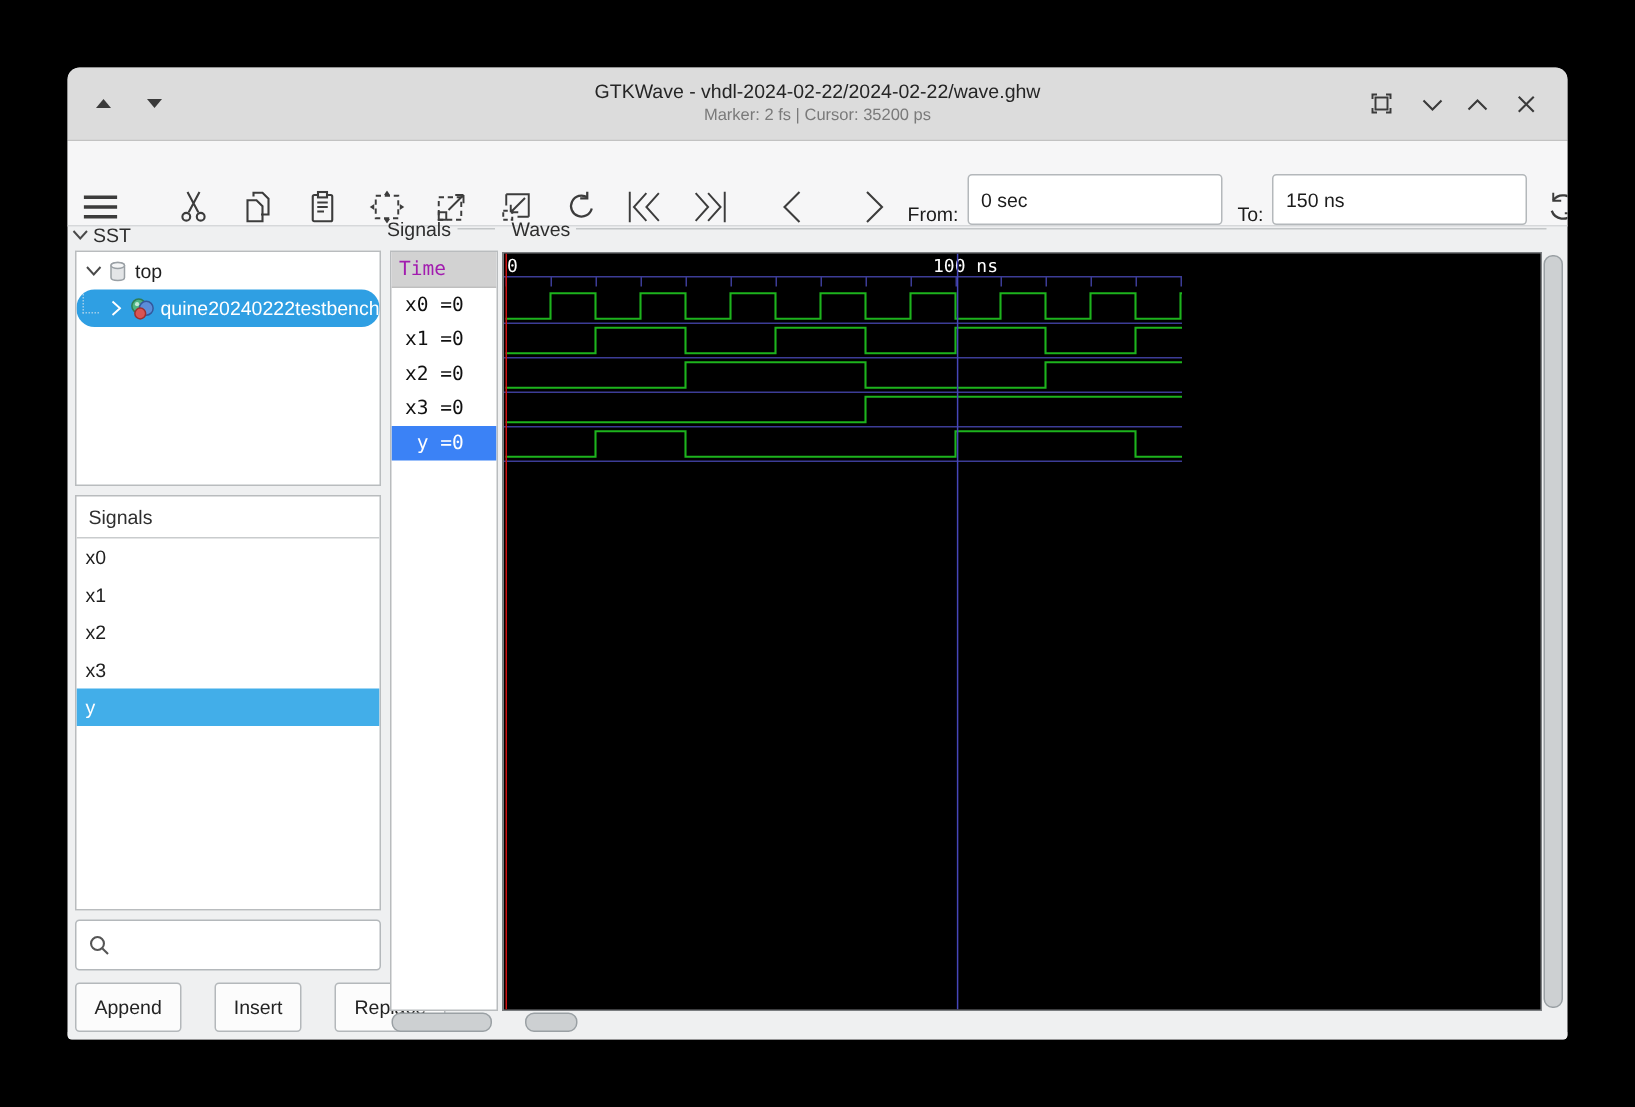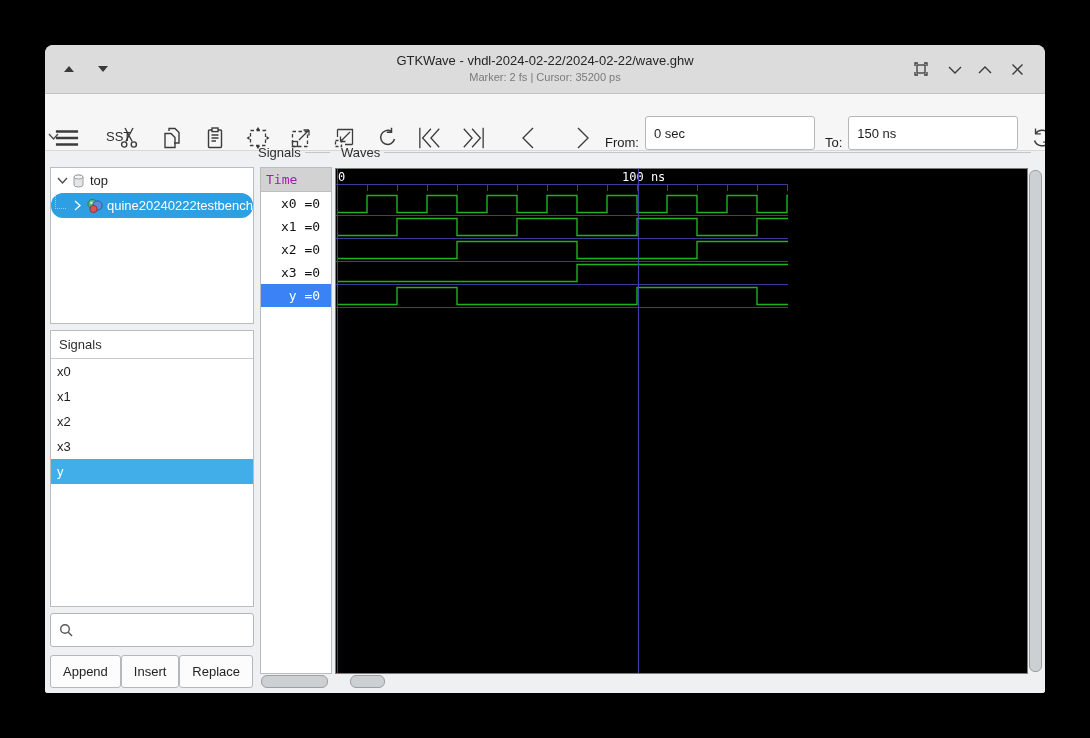--- a/index.html
+++ b/index.html
@@ -39,21 +39,21 @@
   .tgap{flex:0 0 19px;} .tgap-s{flex:0 0 12px;} .tpad{flex:0 0 10px;}
   .range-label{font-size:13px;color:#1c1c1c;margin:0 6px 0 10px;}
   .range-input{
     width:152px;height:32px;border:1px solid #b4b8bb;border-radius:3px;background:#fff;
     font-size:13px;color:#1c1c1c;padding:0 8px;font-family:"Liberation Sans",sans-serif;outline:none;
   }
   
   .frame-label{font-size:13px;color:#2e2e2e;display:flex;align-items:center;}
   .frame-line{flex:1;border-top:1px solid #c3c6c8;margin-left:4px;}
   
-  .sst-header{position:absolute;left:3px;top:84px;width:204px;gap:44px;}
+  .sst-header{position:absolute;left:3px;top:104px;width:204px;}
   .sst-chevron{color:#4a4a4a;margin-right:3px;display:flex;}
   .tree-box{
     position:absolute;left:5px;top:122px;width:202px;height:155px;background:#fff;
     border:1px solid #b9bcbe;overflow:hidden;
   }
   .tree-row{height:25px;display:flex;align-items:center;font-size:13px;color:#1e1e1e;white-space:nowrap;overflow:hidden;}
   .tree-row.selected{background:#2f9fe3;color:#fff;border-radius:12px;}
   .tree-row .expander{width:14px;display:flex;justify-content:center;margin:0 2px 0 4px;flex:0 0 auto;}
   .tree-row.child .guide{width:10px;height:14px;border-left:1px dotted #9fcdea;border-bottom:1px dotted #9fcdea;margin-left:4px;margin-top:-8px;flex:0 0 auto;}
   .tree-ico{margin-right:4px;display:flex;flex:0 0 auto;}
@@ -63,34 +63,34 @@
   }
   .list-header{height:27px;line-height:27px;padding-left:8px;font-size:13px;color:#2e2e2e;border-bottom:1px solid #c9cccd;}
   .list-item{height:25px;line-height:25px;padding-left:6px;font-size:13px;color:#1e1e1e;}
   .list-item.selected{background:#42aee9;color:#fff;}
   .search-box{
     position:absolute;left:5px;top:568px;width:202px;height:32px;background:#fff;
     border:1px solid #b4b8bb;border-radius:3px;display:flex;align-items:center;
   }
   .search-box svg{margin-left:8px;color:#555;}
   .search-input{border:none;outline:none;flex:1;height:100%;font-size:13px;background:transparent;min-width:0;}
-  .btn-row{position:absolute;left:5px;top:610px;width:202px;display:flex;justify-content:space-between;}
+  .btn-row{position:absolute;left:5px;top:610px;width:202px;display:flex;justify-content:space-between;gap:22px;}
   .push-btn{
     height:33px;background:#fcfcfc;border:1px solid #b4b8bb;border-radius:3px;
     font-size:13px;color:#232323;padding:0 12px;font-family:"Liberation Sans",sans-serif;
   }
   
   .mid-header{position:absolute;left:213px;top:100px;width:72px;}
   .names-box{
     position:absolute;left:215px;top:122px;width:70px;height:505px;background:#fff;
     border:1px solid #b9bcbe;overflow:hidden;
     font-family:"DejaVu Sans Mono","Liberation Mono",monospace;font-size:13px;
   }
   .time-row{height:23px;line-height:23px;background:#d2d2d2;color:#a21caf;padding-left:5px;border-bottom:1px solid #bfbfbf;}
-  .name-row{height:23px;line-height:23px;color:#111;padding-left:20px;white-space:pre;}
+  .name-row{height:23px;line-height:23px;color:#111;padding-left:9px;white-space:pre;}
   .name-row.selected{background:#3b82f6;color:#fff;}
   .mid-hscroll{position:absolute;left:216px;top:630px;width:68px;height:11px;}
   .pill{background:#cdd0d2;border:1px solid #9aa0a4;border-radius:6px;height:100%;}
   
   .waves-header{position:absolute;left:296px;top:100px;width:690px;}
   .wave-area{
     position:absolute;left:290px;top:123px;width:691px;height:504px;background:#000;
     border:1px solid #7a7d80;
   }
   .wave-area svg{display:block;}

